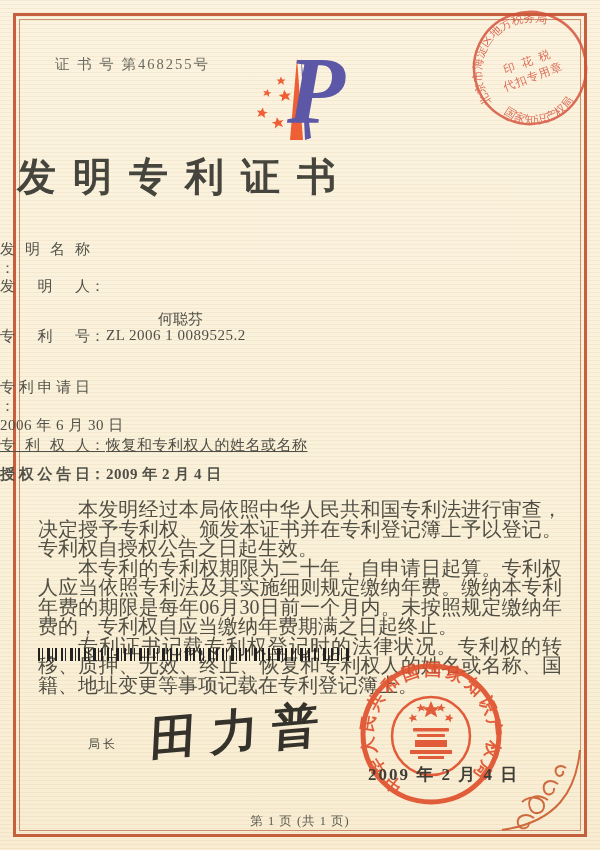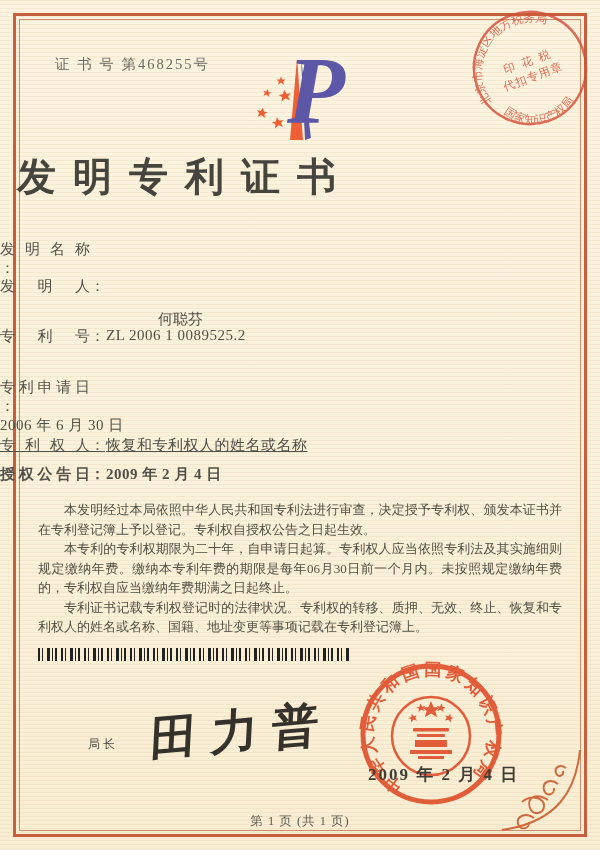--- a/index.html
+++ b/index.html
@@ -49,21 +49,21 @@
   .fvalue{color:#504f47;letter-spacing:0.5px;}
   .row-name{top:240px;flex-direction:column;}
   .row-inventors{top:277px;}
   .inv-line2{position:absolute;left:158px;top:310px;font-size:15px;color:#504f47;}
   .row-patno{top:327px;}
   .row-filing{top:378px;flex-direction:column;}
   .row-patentee{top:436px;text-decoration:underline;}
   .row-grant{top:465px;font-weight:bold;}
   .body-text{
     position:absolute;left:38px;top:500px;width:524px;
-    font-size:13px;line-height:19.5px;color:#514f44;
+    font-size:20px;line-height:19.5px;color:#514f44;
     text-align:justify;
     font-family:Liberation Serif, serif;
   }
   .body-text p{margin:0;text-indent:2em;}
   .barcode{
     position:absolute;left:38px;top:648px;width:312px;height:13px;
     background:repeating-linear-gradient(90deg,
       #222 0 2px, transparent 2px 4px,
       #222 4px 5px, transparent 5px 9px,
       #222 9px 12px, transparent 12px 14px,

